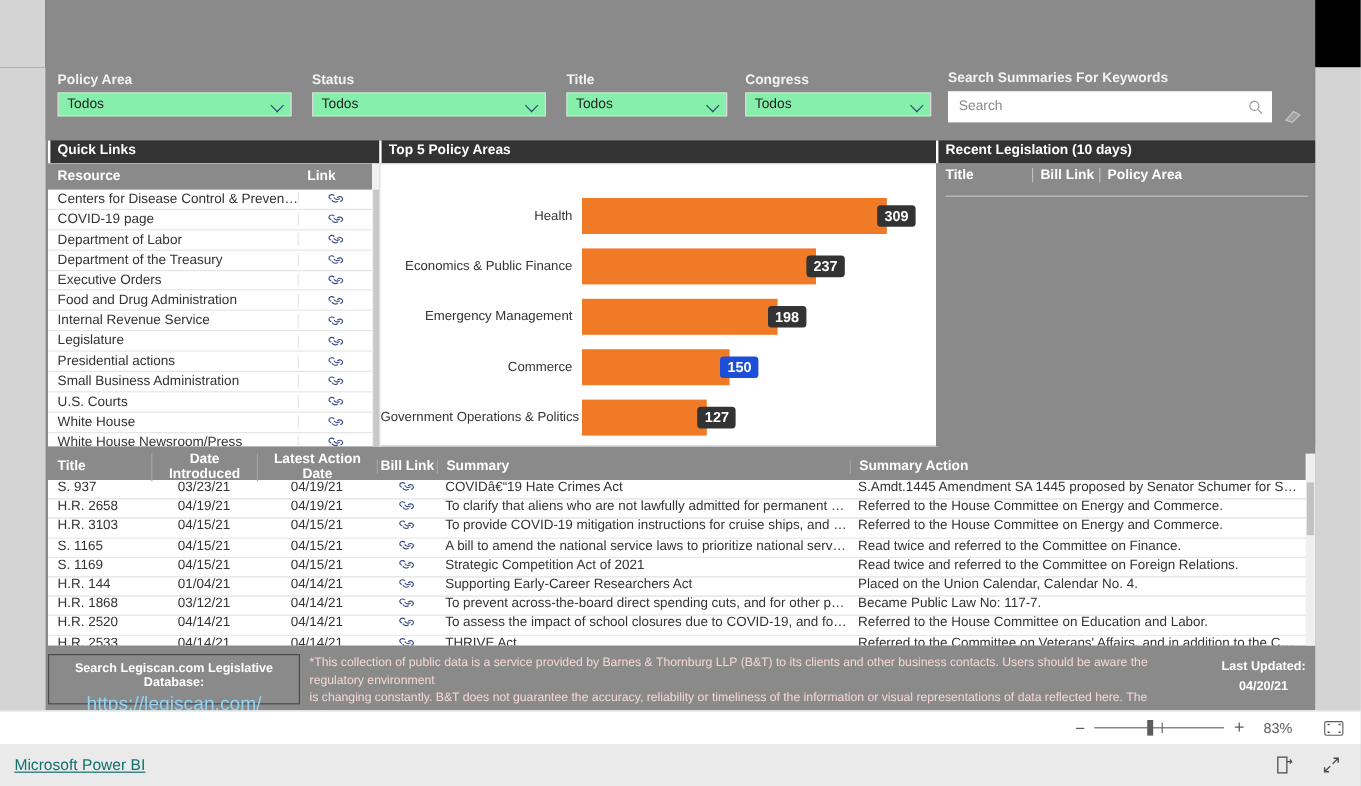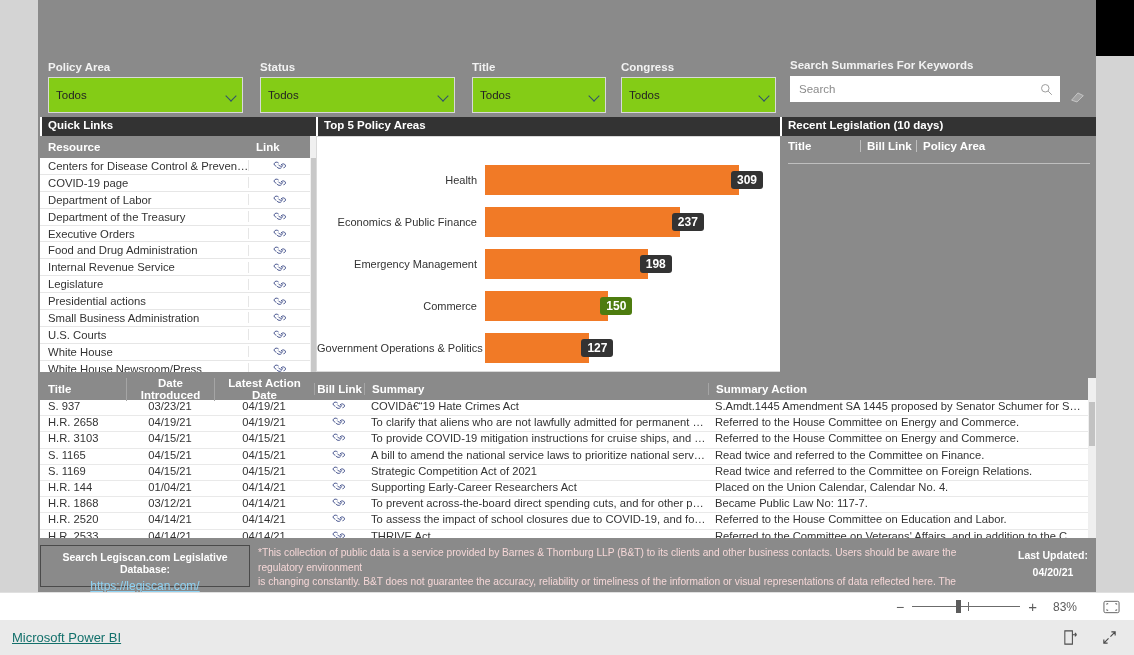--- a/index.html
+++ b/index.html
@@ -61,21 +61,21 @@
                 border-radius:50%; background:#1b1b1b; }
 
   
   #filters {
     position: absolute; left: 38px; top: 56px; width: 1058px; height: 60px;
     background: #8a8a8a;
   }
   .filter { position: absolute; top: 5px; }
   .filter-label { color:#f2f2f2; font-size: 11.5px; font-weight: bold; margin-bottom: 4px; }
   .filter-box {
-    background:#84cc16; border:1px solid #d9d9d9; height: 36px;
+    background:#86efac; border:1px solid #d9d9d9; height: 20px;
     display:flex; align-items:center; padding: 0 5px 0 7px;
   }
   .filter-val { font-size: 11.5px; color:#252423; flex:1; }
   .chev { width:11px; height:11px; position:relative; }
   .chev::before{
     content:""; position:absolute; left:1px; top:2px; width:7px; height:7px;
     border-right:1.3px solid #31506e; border-bottom:1.3px solid #31506e;
     transform: rotate(45deg);
   }
   #search-wrap { position:absolute; left: 752px; top: 3px; }
@@ -151,21 +151,21 @@
   #mt-thumb  { position:absolute; right:1px; top:24px; width:6px; height:44px; background:#c2c2c2; }
   #mt-clip { overflow:hidden; height: 160px; }
 
   
   #footer { position:absolute; left: 40px; top: 543px; width: 1056px; height: 48px; }
   #legiscan {
     position:absolute; left:0; top:2px; width: 210px; height: 42px;
     background:#8a8a8a; border:1px solid #4a4a4a; text-align:center; padding-top:5px;
   }
   #legiscan-t { color:#fff; font-size: 10.5px; font-weight:bold; }
-  #legiscan-a { color:#8fd3f4; font-size: 12px; text-decoration: underline; display:block; margin-top:4px;}
+  #legiscan-a { color:#8fd3f4; font-size: 16px; text-decoration: underline; display:block; margin-top:4px;}
   #disclaimer { position:absolute; left: 218px; top: 3px; width: 740px; }
   #disclaimer p { color:#f5d7d7; font-size: 10.2px; line-height: 14.5px; }
   #lastupd { position:absolute; right: 8px; top: 4px; text-align:center; }
   #lastupd div { color:#fff; font-size: 10.5px; font-weight:bold; line-height: 17px; }
 
   
   #zoombar {
     position:absolute; left:0; top: 592px; width: 1134px; height: 28px; background:#fff;
     border-top:1px solid #e0e0e0; display:flex; align-items:center; justify-content:flex-end;
     padding-right: 14px;
@@ -460,21 +460,21 @@
           <div class="bar-cat">Emergency Management</div>
           <div class="bar-track">
             <div class="bar-fill" style="width: 162.757px; background: rgb(241, 122, 38);"></div>
             <div class="bar-lbl" style="background: rgb(51, 51, 51); color: rgb(255, 255, 255);">198</div>
           </div>
         </div>
         <div class="bar-row" style="top: 150px;">
           <div class="bar-cat">Commerce</div>
           <div class="bar-track">
             <div class="bar-fill" style="width: 123.301px; background: rgb(241, 122, 38);"></div>
-            <div class="bar-lbl" style="background: #4d7c0f; color: rgb(255, 255, 255);">150</div>
+            <div class="bar-lbl" style="background: #1d4ed8; color: rgb(255, 255, 255);">150</div>
           </div>
         </div>
         <div class="bar-row" style="top: 192px;">
           <div class="bar-cat">Government Operations &amp; Politics</div>
           <div class="bar-track">
             <div class="bar-fill" style="width: 104.395px; background: rgb(241, 122, 38);"></div>
             <div class="bar-lbl" style="background: rgb(51, 51, 51); color: rgb(255, 255, 255);">127</div>
           </div>
         </div>
       </div>

